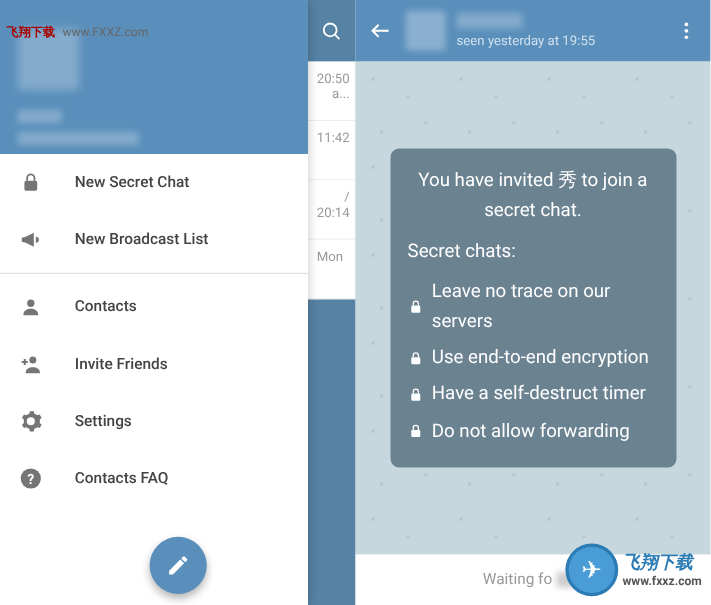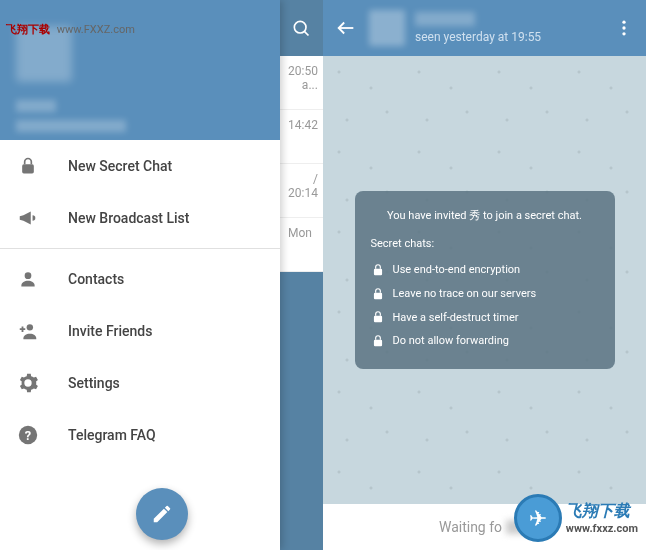--- a/index.html
+++ b/index.html
@@ -22,21 +22,21 @@
 .right-panel{width:323px;height:100%;position:relative;display:flex;flex-direction:column}
 .chat-header{height:56px;background:#5a8fbb;display:flex;align-items:center;padding:0 12px;color:#fff}
 .back-btn{margin-right:12px;cursor:pointer}
 .chat-avatar{width:36px;height:36px;background:rgba(255,255,255,.3);filter:blur(3px);border-radius:2px;margin-right:10px}
 .chat-title{flex:1}
 .chat-name{font-size:15px;filter:blur(3px);background:rgba(255,255,255,.25);width:60px;height:14px;margin-bottom:4px}
 .chat-status{font-size:12px;color:#cfe0ef}
 .menu-btn{cursor:pointer}
 .chat-body{flex:1;background:#c7d7de;position:relative;display:flex;align-items:center;justify-content:center;padding:20px}
 .pattern{position:absolute;inset:0;opacity:.08;background-image:radial-gradient(circle at 20% 20%,#000 1px,transparent 2px),radial-gradient(circle at 60% 40%,#000 1px,transparent 2px),radial-gradient(circle at 80% 70%,#000 1px,transparent 2px),radial-gradient(circle at 30% 80%,#000 1px,transparent 2px);background-size:80px 80px}
-.info-card{background:rgba(90,115,130,.85);border-radius:8px;padding:16px;color:#fff;font-size:11px;line-height:1.6;width:260px;text-align:center;z-index:1}
+.info-card{background:rgba(90,115,130,.85);border-radius:8px;padding:16px;color:#fff;font-size:17px;line-height:1.6;width:260px;text-align:center;z-index:1}
 .info-card .intro{margin-bottom:10px}
 .info-card .subtitle{text-align:left;margin-bottom:6px}
 .feature{display:flex;align-items:center;text-align:left;padding:3px 0}
 .feature svg{margin-right:8px;flex-shrink:0}
 .input-bar{height:46px;background:#fff;display:flex;align-items:center;padding:12px 16px;color:#999;font-size:14px;justify-content:center}
 .input-blur{display:inline-block;width:24px;height:14px;background:#ccc;filter:blur(3px);margin-left:4px}
 .watermark-tl{position:absolute;top:22px;left:6px;font-size:11px;z-index:10}
 .watermark-tl .cn{color:#a00;font-weight:bold}
 .watermark-tl .url{color:#666;margin-left:4px}
 .watermark-br{position:absolute;bottom:8px;right:8px;z-index:10;display:flex;align-items:center;gap:4px}
@@ -65,21 +65,21 @@
         </svg>
     </div>
     <div class="chat-rows">
       <div class="chat-row">
           <div>
             <div>20:50</div>
             <div>a...</div>
           </div>
         </div>
       <div class="chat-row">
-          <div>14:42</div>
+          <div>11:42</div>
         </div>
       <div class="chat-row">
           <div>/ <span>20:14</span></div>
         </div>
       <div class="chat-row">
           <div>Mon</div>
         </div>
     </div>
   </div>
 
@@ -136,21 +136,21 @@
           </span>
         <span class="drawer-label">Settings</span>
       </div>
       <div class="drawer-item">
         <span class="drawer-icon">
             <svg width="22" height="22" viewBox="0 0 24 24" fill="#757575">
               <circle cx="12" cy="12" r="10"></circle>
               <text x="12" y="17" text-anchor="middle" font-size="14" fill="#fff" font-weight="bold">?</text>
             </svg>
           </span>
-        <span class="drawer-label">Telegram FAQ</span>
+        <span class="drawer-label">Contacts FAQ</span>
       </div>
     </div>
   </div>
 
   <div class="fab">
     <svg width="22" height="22" viewBox="0 0 24 24" fill="#fff">
         <path d="M3 17.25V21h3.75L17.81 9.94l-3.75-3.75L3 17.25zM20.71 7.04a1 1 0 000-1.41l-2.34-2.34a1 1 0 00-1.41 0l-1.83 1.83 3.75 3.75 1.83-1.83z"></path>
       </svg>
   </div>
 </div>
@@ -183,28 +183,28 @@
         <span>You have invited</span>
         <span>秀</span>
         <span>to join a secret chat.</span>
       </div>
       <div class="subtitle">Secret chats:</div>
       <div class="feature">
           <svg width="14" height="14" viewBox="0 0 24 24" fill="#fff">
             <rect x="5" y="10" width="14" height="11" rx="2"></rect>
             <path d="M8 10V7a4 4 0 018 0v3" fill="none" stroke="#fff" stroke-width="2"></path>
           </svg>
+          <span>Leave no trace on our servers</span>
+        </div>
+      <div class="feature">
+          <svg width="14" height="14" viewBox="0 0 24 24" fill="#fff">
+            <rect x="5" y="10" width="14" height="11" rx="2"></rect>
+            <path d="M8 10V7a4 4 0 018 0v3" fill="none" stroke="#fff" stroke-width="2"></path>
+          </svg>
           <span>Use end-to-end encryption</span>
-        </div>
-      <div class="feature">
-          <svg width="14" height="14" viewBox="0 0 24 24" fill="#fff">
-            <rect x="5" y="10" width="14" height="11" rx="2"></rect>
-            <path d="M8 10V7a4 4 0 018 0v3" fill="none" stroke="#fff" stroke-width="2"></path>
-          </svg>
-          <span>Leave no trace on our servers</span>
         </div>
       <div class="feature">
           <svg width="14" height="14" viewBox="0 0 24 24" fill="#fff">
             <rect x="5" y="10" width="14" height="11" rx="2"></rect>
             <path d="M8 10V7a4 4 0 018 0v3" fill="none" stroke="#fff" stroke-width="2"></path>
           </svg>
           <span>Have a self-destruct timer</span>
         </div>
       <div class="feature">
           <svg width="14" height="14" viewBox="0 0 24 24" fill="#fff">

